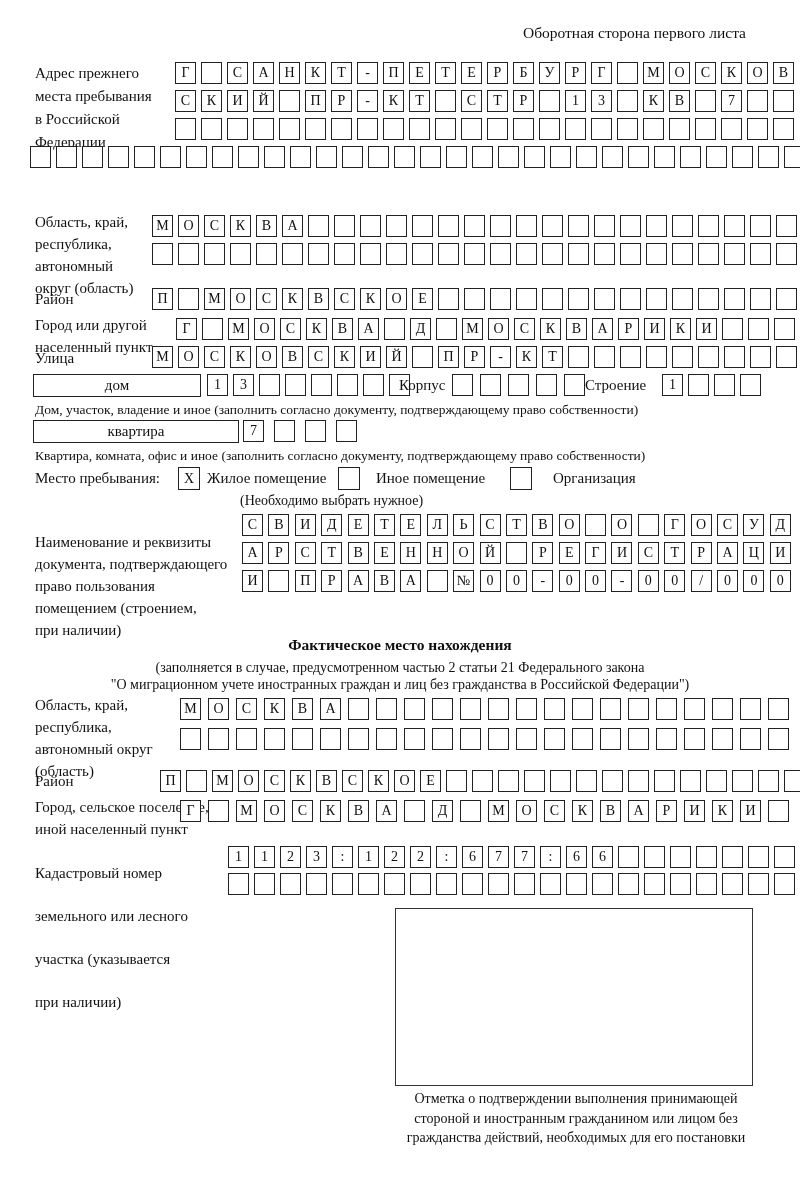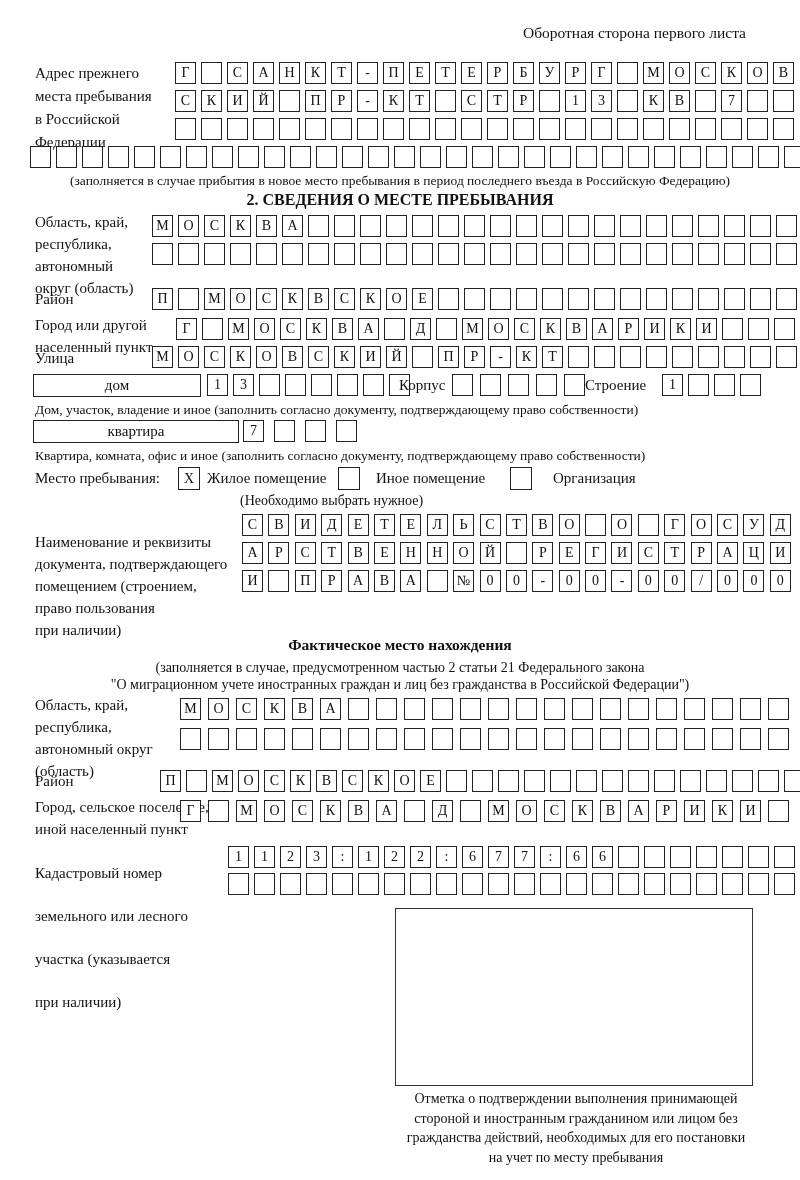--- a/index.html
+++ b/index.html
@@ -150,23 +150,21 @@
       <span class="cell"></span>
       <span class="cell"></span>
       <span class="cell"></span>
       <span class="cell"></span>
       <span class="cell"></span>
       <span class="cell"></span>
       <span class="cell"></span>
       <span class="cell"></span>
       <span class="cell"></span>
     </div>
-  <div class="cap center" style="top:173px;">(заполняется в случае прибытия в новое место пребывания в период последнего въезда в Российскую Федерацию)</div>
-
-  <div class="abs center bold" style="top:191px;font-size:16px;">2. СВЕДЕНИЯ О МЕСТЕ ПРЕБЫВАНИЯ</div>
+
 
   <div class="label lh22" style="left:35px;top:211px;width:120px;">
       <div>Область, край,</div>
       <div>республика,</div>
       <div>автономный</div>
       <div>округ (область)</div>
     </div>
   <div class="cellrow" style="left:152px;top:215px;">
       <span class="cell">М</span>
       <span class="cell">О</span>
@@ -353,22 +351,22 @@
   <div class="label" style="left:207px;top:467px;">Жилое помещение</div>
   <div class="checkbox" style="left:338px;top:467px;"></div>
   <div class="label" style="left:376px;top:467px;">Иное помещение</div>
   <div class="checkbox" style="left:510px;top:467px;"></div>
   <div class="label" style="left:553px;top:467px;">Организация</div>
   <div class="abs" style="left:240px;top:493px;font-size:14px;">(Необходимо выбрать нужное)</div>
 
   <div class="label lh22" style="left:35px;top:531px;width:210px;">
       <div>Наименование и реквизиты</div>
       <div>документа, подтверждающего</div>
+      <div>право пользования</div>
       <div>помещением (строением,</div>
-      <div>право пользования</div>
       <div>при наличии)</div>
     </div>
   <div class="cellrow pdoc" style="left:242px;top:514px;">
       <span class="cell">С</span>
       <span class="cell">В</span>
       <span class="cell">И</span>
       <span class="cell">Д</span>
       <span class="cell">Е</span>
       <span class="cell">Т</span>
       <span class="cell">Е</span>
@@ -604,16 +602,15 @@
       <span class="cell"></span>
       <span class="cell"></span>
       <span class="cell"></span>
     </div>
 
   <div class="bigbox" style="left:395px;top:908px;width:356px;height:176px;"></div>
   <div class="footnote" style="left:388px;top:1089px;width:376px;">
       <div>Отметка о подтверждении выполнения принимающей</div>
       <div>стороной и иностранным гражданином или лицом без</div>
       <div>гражданства действий, необходимых для его постановки</div>
-      <div>на учет по месту пребывания</div>
     </div>
 
 </div>
 
 </body></html>

